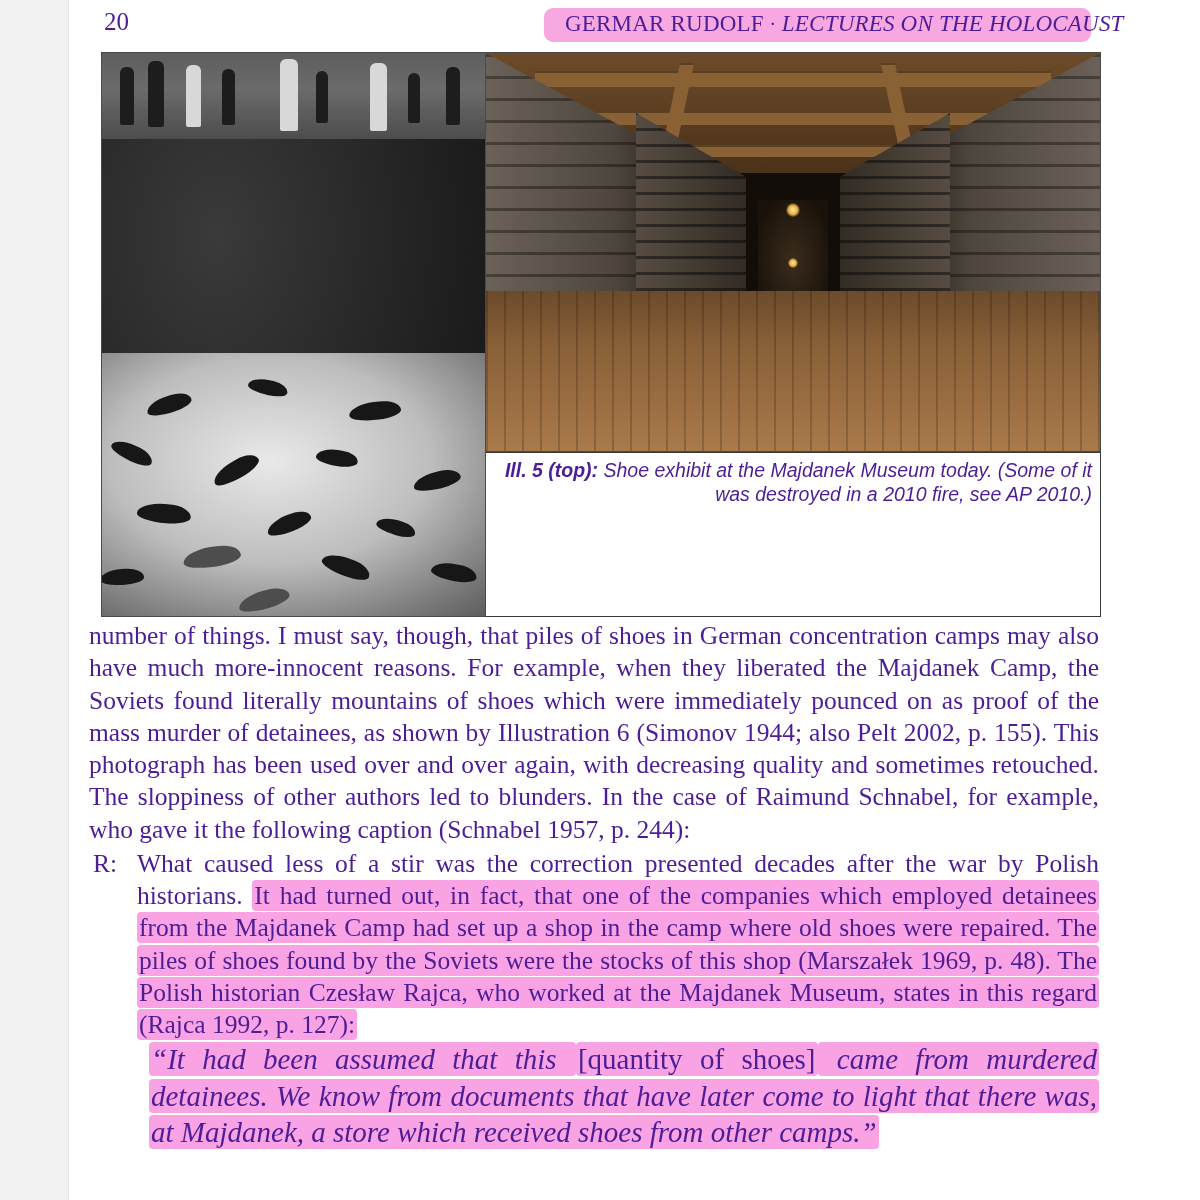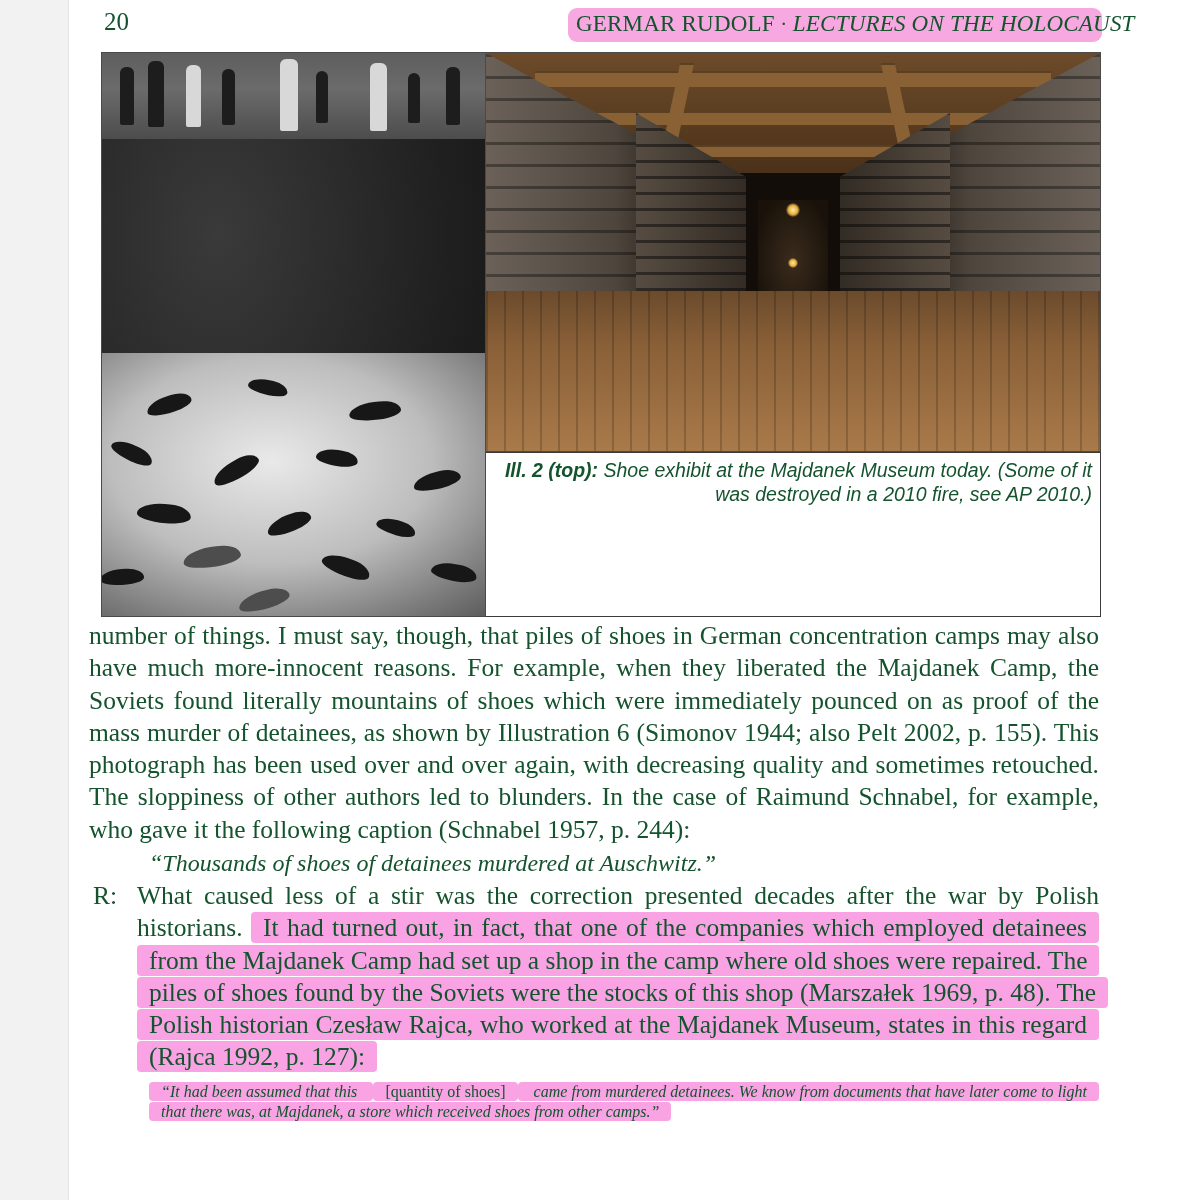--- a/index.html
+++ b/index.html
@@ -7,21 +7,21 @@
     padding: 0;
     background: #ffffff;
   }
   #page {
     position: relative;
     width: 1200px;
     height: 1200px;
     background: #ffffff;
     overflow: hidden;
     font-family: "Liberation Serif", serif;
-    color: #14532d;
+    color: #4c1d95;
   }
   
   .left-strip {
     position: absolute;
     left: 0; top: 0;
     width: 68px; height: 1200px;
     background: #f2f2f2;
     border-right: 1px solid #e4e4e4;
   }
   .content {
@@ -36,27 +36,27 @@
     width: 1132px; height: 46px;
   }
   .folio {
     position: absolute;
     left: 36px; top: 8px;
     font-size: 25px;
     font-family: "Liberation Serif", serif;
   }
   .running-head {
     position: absolute;
-    left: 500px; top: 8px;
+    left: 476px; top: 8px;
     width: 520px;
     text-align: right;
     font-size: 21px;
     letter-spacing: 0.2px;
     background: #f7a8e0;
-    padding: 3px 6px 5px 8px;
+    padding: 3px 6px 5px 21px;
     border-radius: 9px;
     box-shadow: 0 0 0 0 #f7a8e0;
     white-space: nowrap;
   }
   .running-head .sc-big { font-size: 23px; }
   .running-head .ital { font-style: italic; }
 
   
   .figure-block {
     position: absolute;
@@ -222,31 +222,31 @@
     position: relative;
     margin-top: 2px;
     padding-left: 48px;
   }
   .speaker-tag {
     position: absolute;
     left: 4px; top: 0;
     font-size: 25.5px;
   }
   .quote-block {
-    margin-top: 8px;
+    margin-top: 0px;
     padding-left: 60px;
     font-style: italic;
-    font-size: 16px;
+    font-size: 29px;
     line-height: 1.25;
   }
   .hl {
     background: #f9a3e4;
     box-decoration-break: clone;
     -webkit-box-decoration-break: clone;
-    padding: 1px 12px;
+    padding: 1px 2px;
     border-radius: 4px;
   }
   .no-ital { font-style: normal; }
 </style>
 </head>
 <body>
 
 <div id="page">
 
   <div class="left-strip"></div>
@@ -311,31 +311,30 @@
           <div class="lamp" style="top:150px;"></div>
           <div class="lamp" style="top:205px; width:10px; height:10px;"></div>
           <div class="lamp" style="top:238px; width:7px; height:7px;"></div>
           <div class="hall-floor"></div>
           <div class="hall-floor-lines"></div>
         </div>
       </div>
 
       <div class="caption-box">
         <div class="cap1">
-          <b>Ill. 2 (top):</b><span> Shoe exhibit at the Majdanek Museum today. (Some of it was destroyed in a 2010 fire, see AP 2010.)</span>
+          <b>Ill. 5 (top):</b><span> Shoe exhibit at the Majdanek Museum today. (Some of it was destroyed in a 2010 fire, see AP 2010.)</span>
         </div>
       </div>
 
     </div>
 
     <div class="body">
 
       <p class="para">number of things. I must say, though, that piles of shoes in German concentration camps may also have much more-innocent reasons. For example, when they liberated the Majdanek Camp, the Soviets found literally mountains of shoes which were immediately pounced on as proof of the mass murder of detainees, as shown by Illustration 6 (Simonov 1944; also Pelt 2002, p. 155). This photograph has been used over and over again, with decreasing quality and sometimes retouched. The sloppiness of other authors led to blunders. In the case of Raimund Schnabel, for example, who gave it the following caption (Schnabel 1957, p. 244):</p>
 
-      <p class="quote-line">“Thousands of shoes of detainees murdered at Auschwitz.”</p>
 
       <div class="speaker-block">
         <span class="speaker-tag">R:</span>
         <p class="para"><span>What caused less of a stir was the correction presented decades after the war by Polish historians. </span><span class="hl">It had turned out, in fact, that one of the companies which employed detainees from the Majdanek Camp had set up a shop in the camp where old shoes were repaired. The piles of shoes found by the Soviets were the stocks of this shop (Marszałek 1969, p. 48). The Polish historian Czesław Rajca, who worked at the Majdanek Museum, states in this regard (Rajca 1992, p. 127):</span></p>
       </div>
 
       <div class="quote-block">
         <span class="hl">“It had been assumed that this </span><span class="hl no-ital">[quantity of shoes]</span><span class="hl"> came from murdered detainees. We know from documents that have later come to light that there was, at Majdanek, a store which received shoes from other camps.”</span>
       </div>
 

